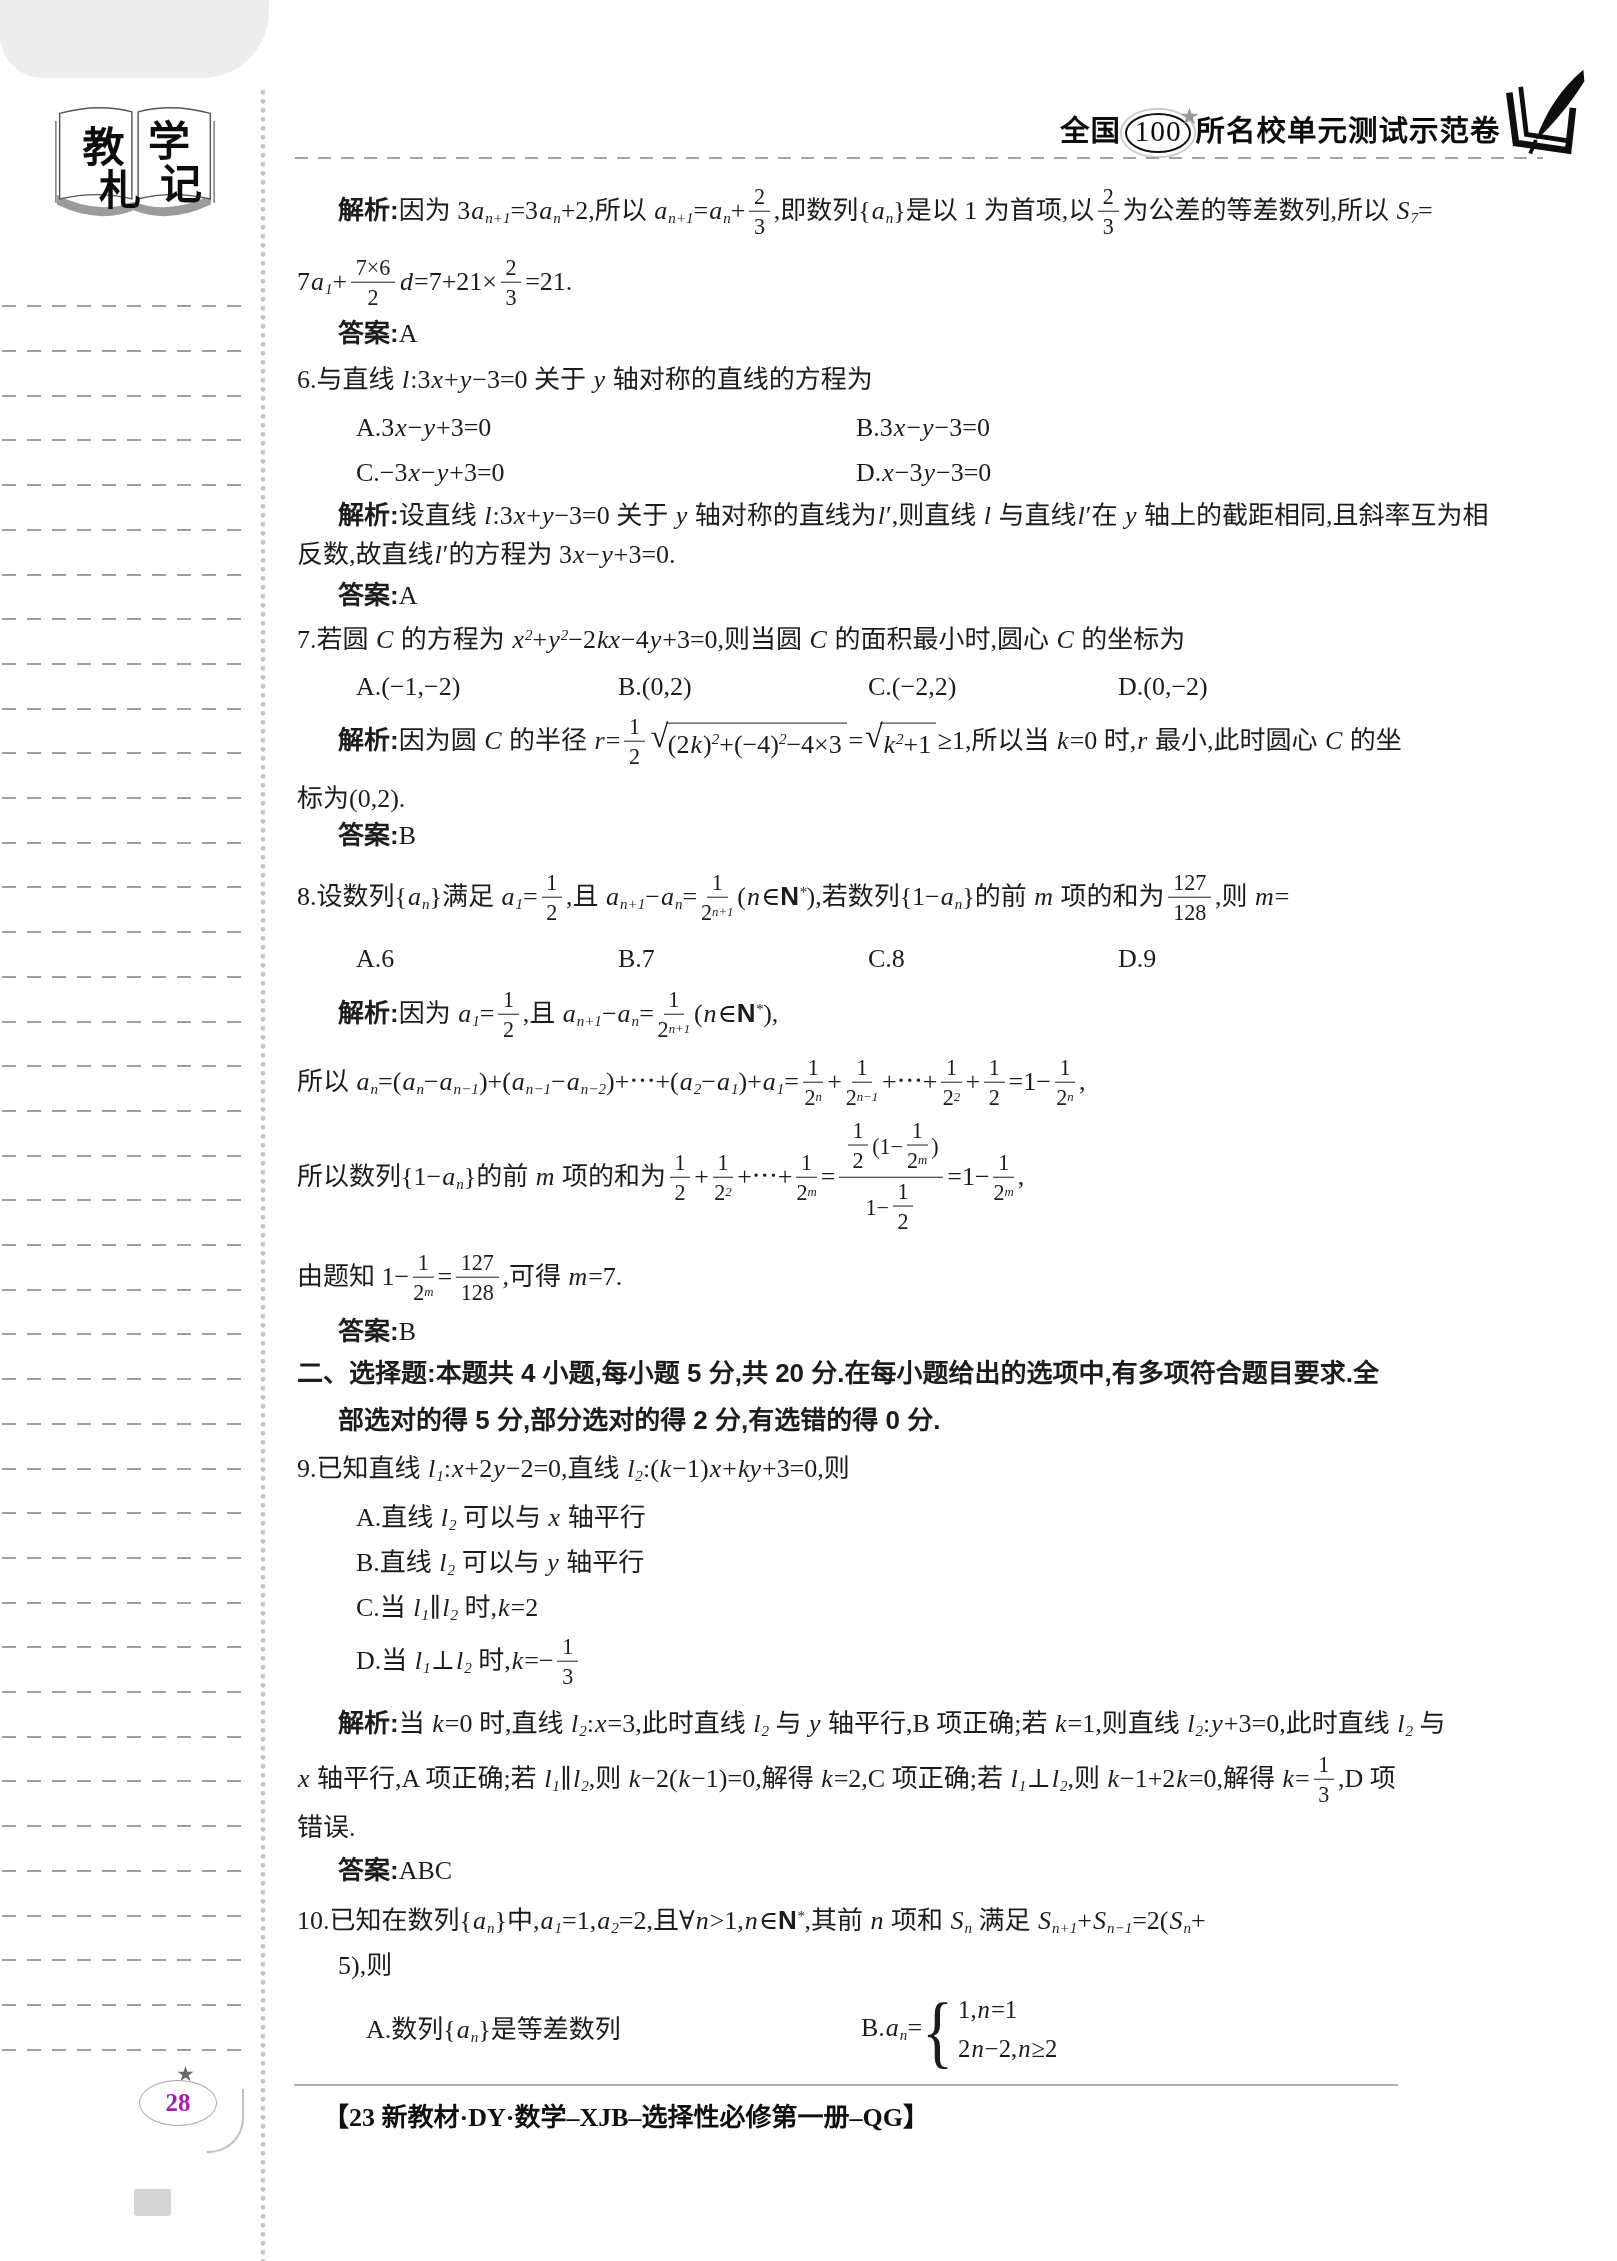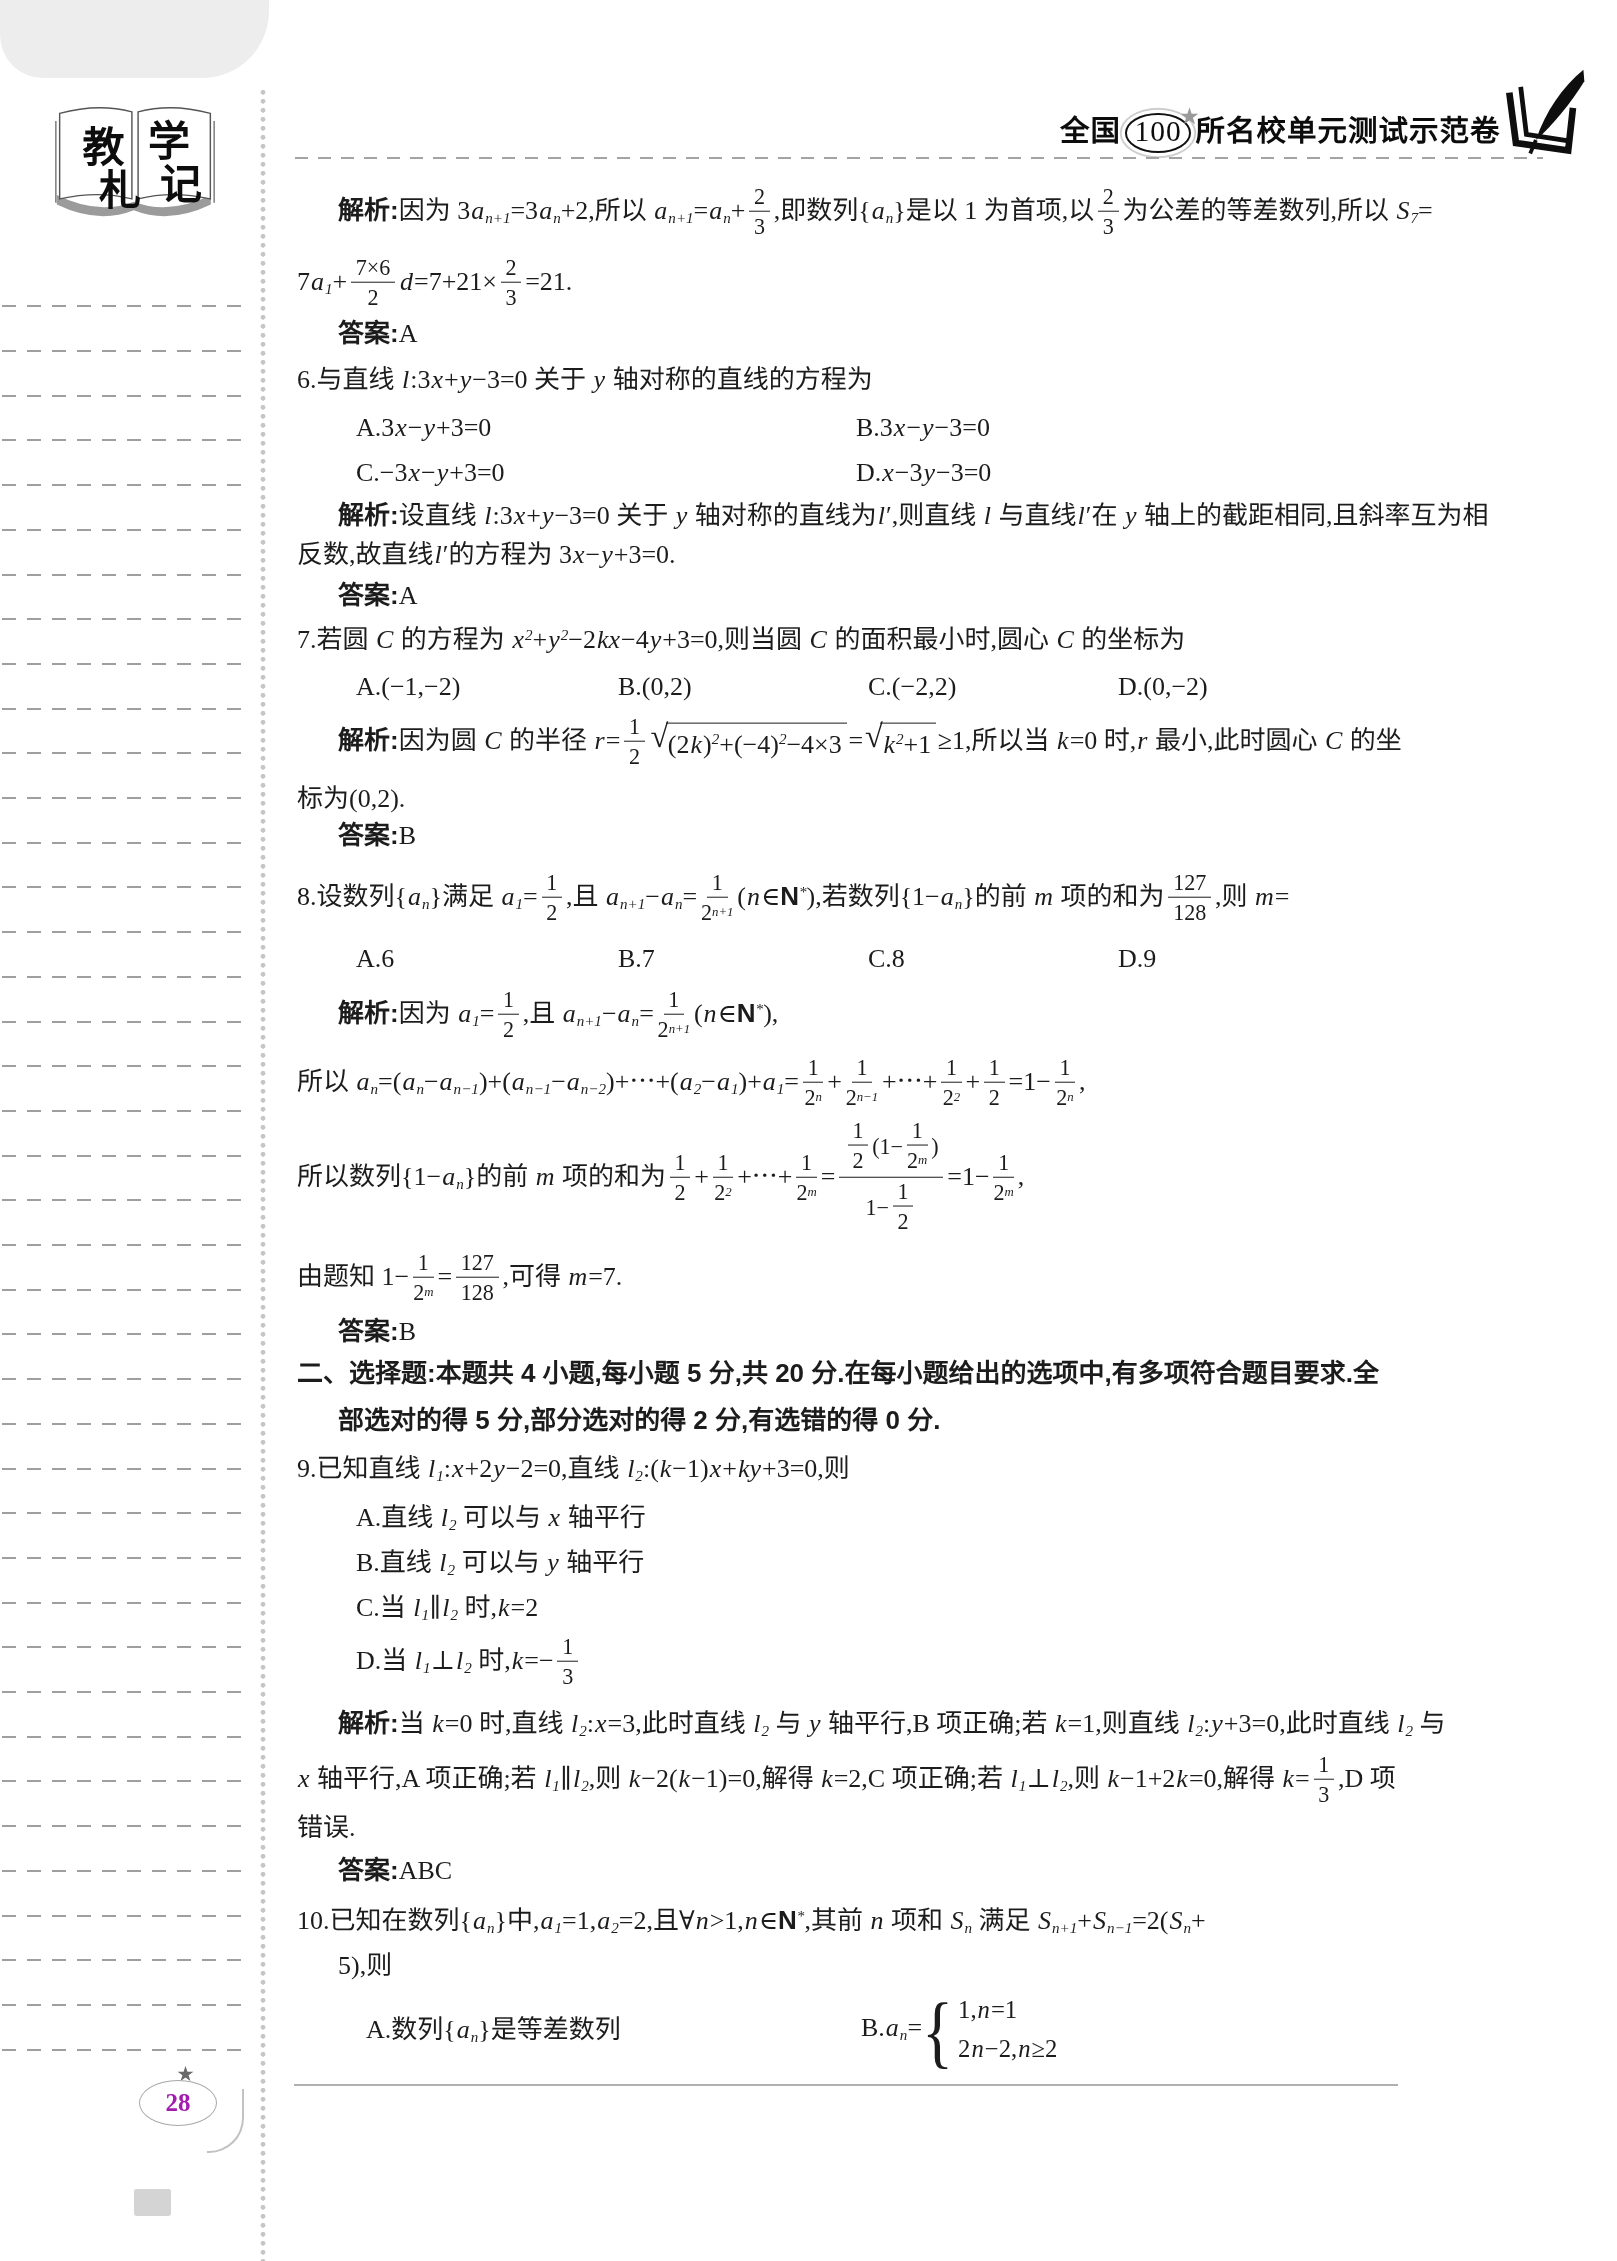--- a/index.html
+++ b/index.html
@@ -270,14 +270,15 @@
   </main>
 
 <footer>
   <span class="pg-star">★</span>
   <div class="pg-arc"></div>
   <div class="pg-badge">
     <span>28</span>
   </div>
   <div class="curl"></div>
   <div class="foot-rule"></div>
+  <div class="foot-text">【23 新教材·DY·数学–XJB–选择性必修第一册–QG】</div>
 </footer>
 
 
 </body></html>

